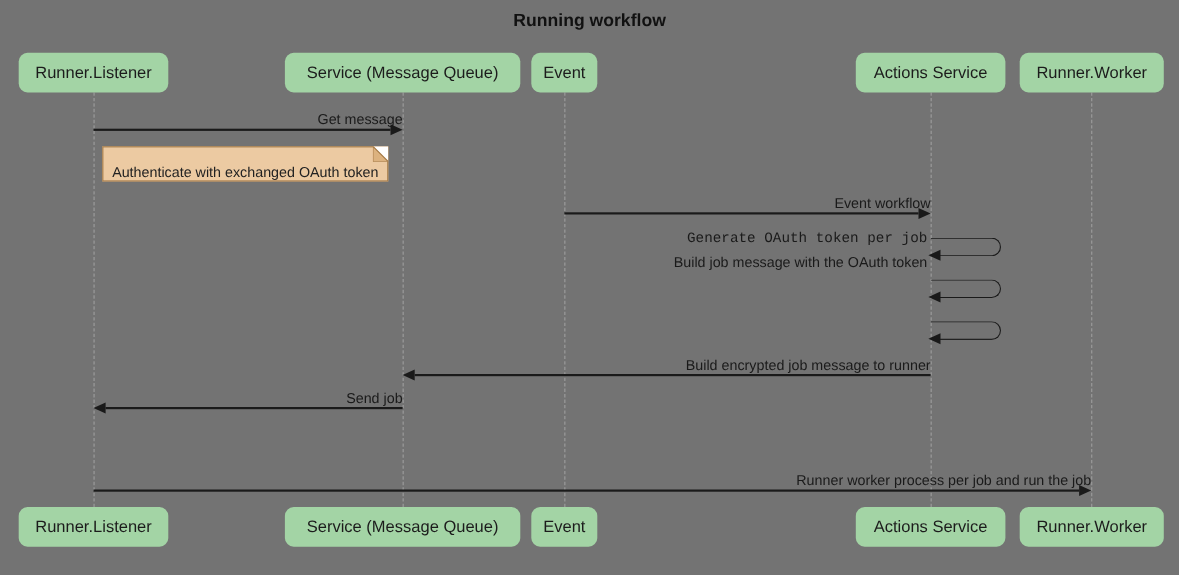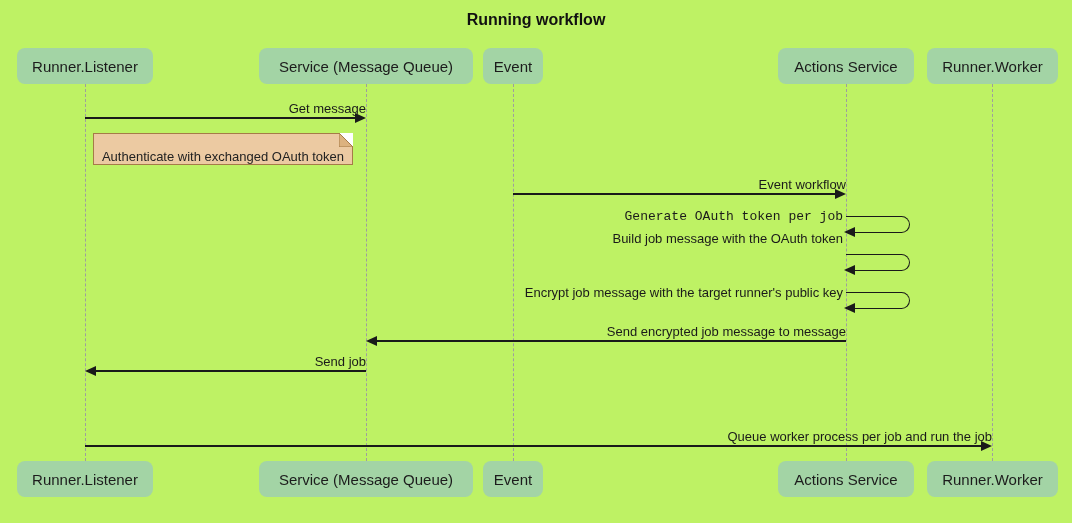--- a/index.html
+++ b/index.html
@@ -1,17 +1,17 @@
 <!DOCTYPE html>
 <html><head>
 <meta charset="utf-8">
 <style>
   html,body{margin:0;padding:0;background:#ffffff;}
   .diagram{
-    position:relative;width:1072px;height:523px;background:#bef264;
+    position:relative;width:1072px;height:523px;background:#737373;
     font-family:"Liberation Sans", sans-serif;color:#1a1a1a;overflow:hidden;
   }
   .title{
     position:absolute;left:0;top:11px;width:1072px;text-align:center;
     font-size:16px;font-weight:bold;color:#111111;
   }
   .lifeline{
     position:absolute;top:84px;height:377px;width:0;
     border-left:1px dashed #9e9e9e;
   }
@@ -87,34 +87,33 @@
   <div class="arrow-right" style="left:835px;top:189px;"></div>
 
   <div class="self-label" style="right:229px;top:209px;width:400px;font-family:Liberation Mono, monospace;">Generate OAuth token per job</div>
   <div class="self-loop" style="left:846px;top:216px;"></div>
   <div class="arrow-left" style="left:844px;top:227px;"></div>
 
   <div class="self-label" style="right:229px;top:231px;width:400px;">Build job message with the OAuth token</div>
   <div class="self-loop" style="left:846px;top:254px;"></div>
   <div class="arrow-left" style="left:844px;top:265px;"></div>
 
-  <div class="self-label" style="right:229px;top:285px;width:400px;">Encrypt job message with the target runner's public key</div>
   <div class="self-loop" style="left:846px;top:292px;"></div>
   <div class="arrow-left" style="left:844px;top:303px;"></div>
 
-  <div class="msg-label" style="left:366px;top:324px;width:480px;">Send encrypted job message to message</div>
+  <div class="msg-label" style="left:366px;top:324px;width:480px;">Build encrypted job message to runner</div>
   <div class="msg-line" style="left:377px;top:340px;width:469px;"></div>
   <div class="arrow-left" style="left:366px;top:336px;"></div>
 
   <div class="msg-label" style="left:85px;top:354px;width:281px;">Send job</div>
   <div class="msg-line" style="left:96px;top:370px;width:270px;"></div>
   <div class="arrow-left" style="left:85px;top:366px;"></div>
 
 
-  <div class="msg-label" style="left:85px;top:429px;width:907px;">Queue worker process per job and run the job</div>
+  <div class="msg-label" style="left:85px;top:429px;width:907px;">Runner worker process per job and run the job</div>
   <div class="msg-line" style="left:85px;top:445px;width:896px;"></div>
   <div class="arrow-right" style="left:981px;top:441px;"></div>
 
   <div class="actor" style="left:17px;top:461px;width:136px;">Runner.Listener</div>
   <div class="actor" style="left:259px;top:461px;width:214px;">Service (Message Queue)</div>
   <div class="actor" style="left:483px;top:461px;width:60px;">Event</div>
   <div class="actor" style="left:778px;top:461px;width:136px;">Actions Service</div>
   <div class="actor" style="left:927px;top:461px;width:131px;">Runner.Worker</div>
 
 </div>

